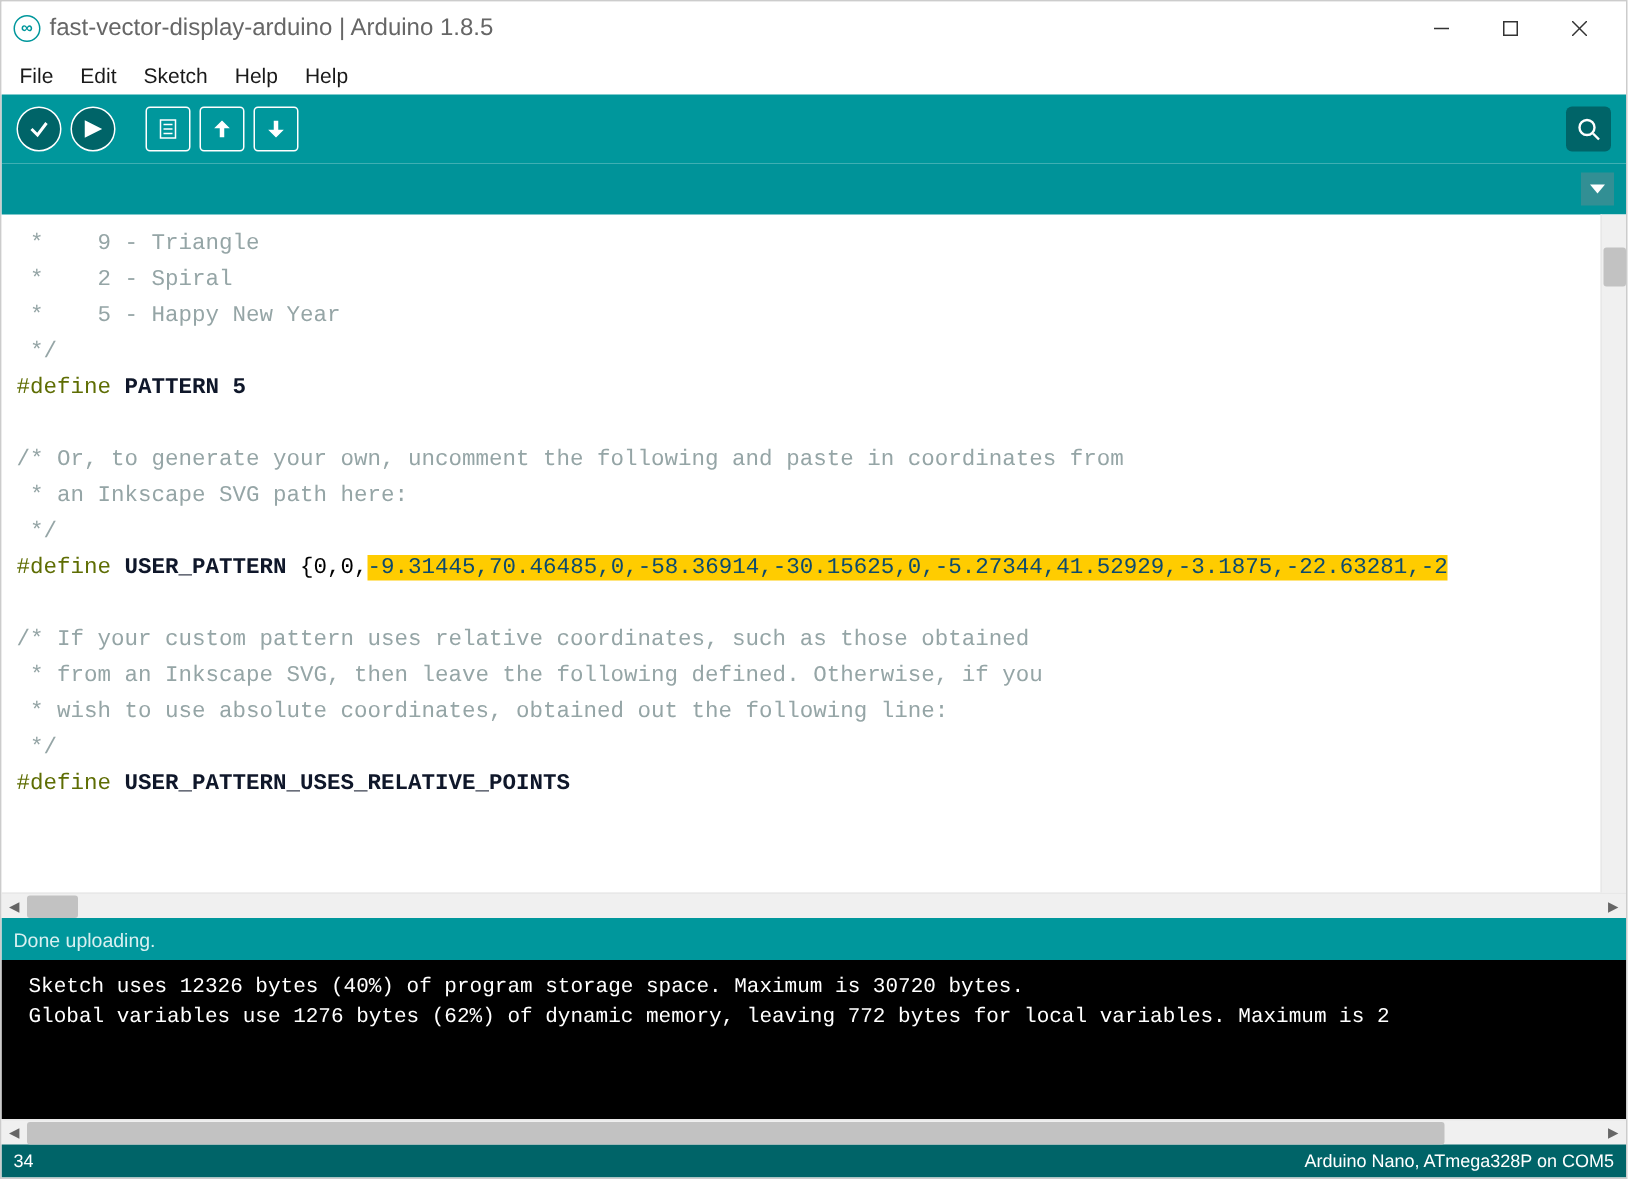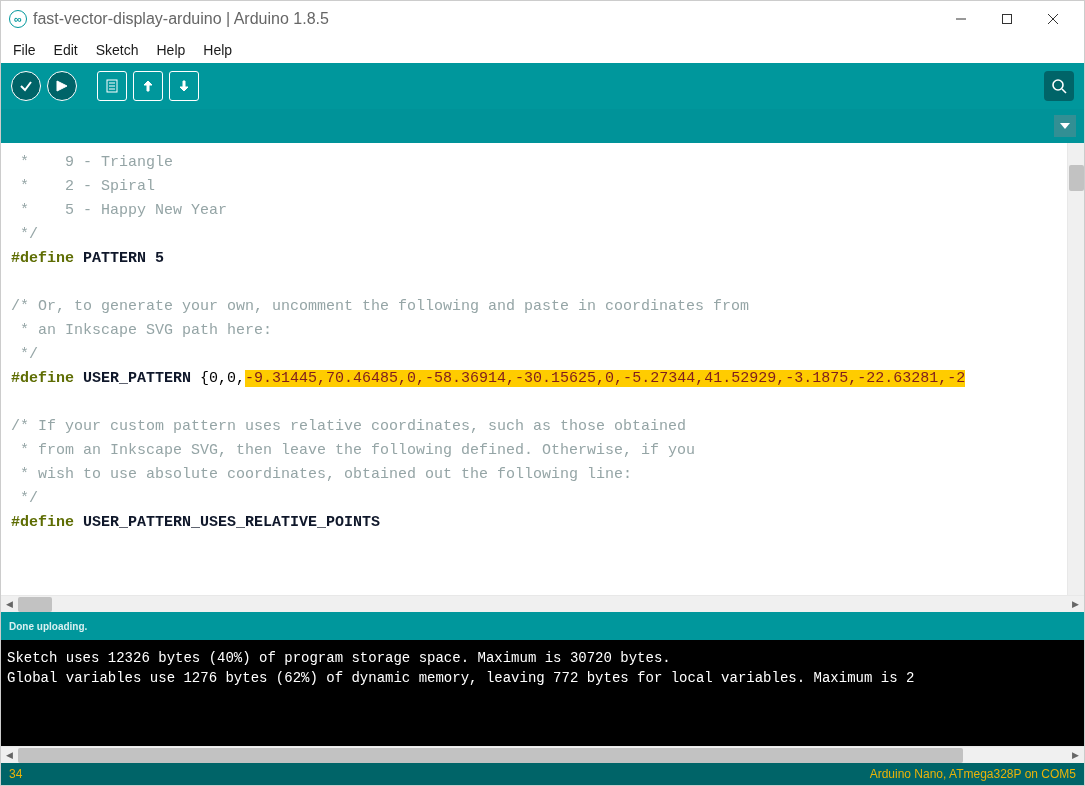--- a/index.html
+++ b/index.html
@@ -117,24 +117,24 @@
   .editor {
     flex: 1;
     font-family: Consolas, "Courier New", monospace;
     font-size: 15px;
     line-height: 24px;
     white-space: pre;
     overflow: hidden;
     padding: 8px 0 0 10px;
     color: #000;
   }
-  .kw-preproc { color: #5E6D03; font-weight: bold; }
+  .kw-preproc { color: #5E6D03; }
   .kw-ident { color: #0f172a; font-weight: bold; }
   .kw-comment { color: #95a5a6; }
-  .kw-highlight { background: #ffcc00; color: #7f1d1d; }
+  .kw-highlight { background: #ffcc00; color: #0c4a6e; }
   .v-scrollbar {
     width: 17px;
     background: #f0f0f0;
     position: relative;
     border-left: 1px solid #e8e8e8;
   }
   .v-thumb {
     position: absolute;
     top: 22px; left: 1px;
     width: 15px; height: 26px;
@@ -160,33 +160,32 @@
     background: #c2c2c2;
     border-radius: 2px;
   }
   
   .status {
     height: 28px;
     background: #00979C;
     color: #d8f0f1;
     display: flex; align-items: center;
     padding: 0 8px;
-    font-size: 10px;
-    font-weight: bold;
+    font-size: 13px;
   }
   
   .console {
     height: 106px;
     background: #000;
     color: #fff;
     font-family: Consolas, "Courier New", monospace;
     font-size: 14px;
     line-height: 20px;
     white-space: pre;
-    padding: 8px 6px 6px 6px;
+    padding: 8px 6px 6px 18px;
     overflow: hidden;
   }
   
   .console-hscroll {
     height: 17px;
     background: #f0f0f0;
     display: flex; align-items: center;
     border-top: 1px solid #e8e8e8;
   }
   .console-hscroll .arrow {
@@ -198,21 +197,21 @@
   .cons-thumb {
     position: absolute; left: 0; top: 0;
     height: 15px; width: 945px;
     background: #c2c2c2;
     border-radius: 2px;
   }
   
   .footer {
     height: 22px;
     background: #006468;
-    color: #eab308;
+    color: #ffffff;
     font-size: 12px;
     display: flex; align-items: center;
     padding: 0 8px;
   }
   .footer .spacer { flex: 1; }
 </style>
 </head>
 <body>
 
 <div class="titlebar">

